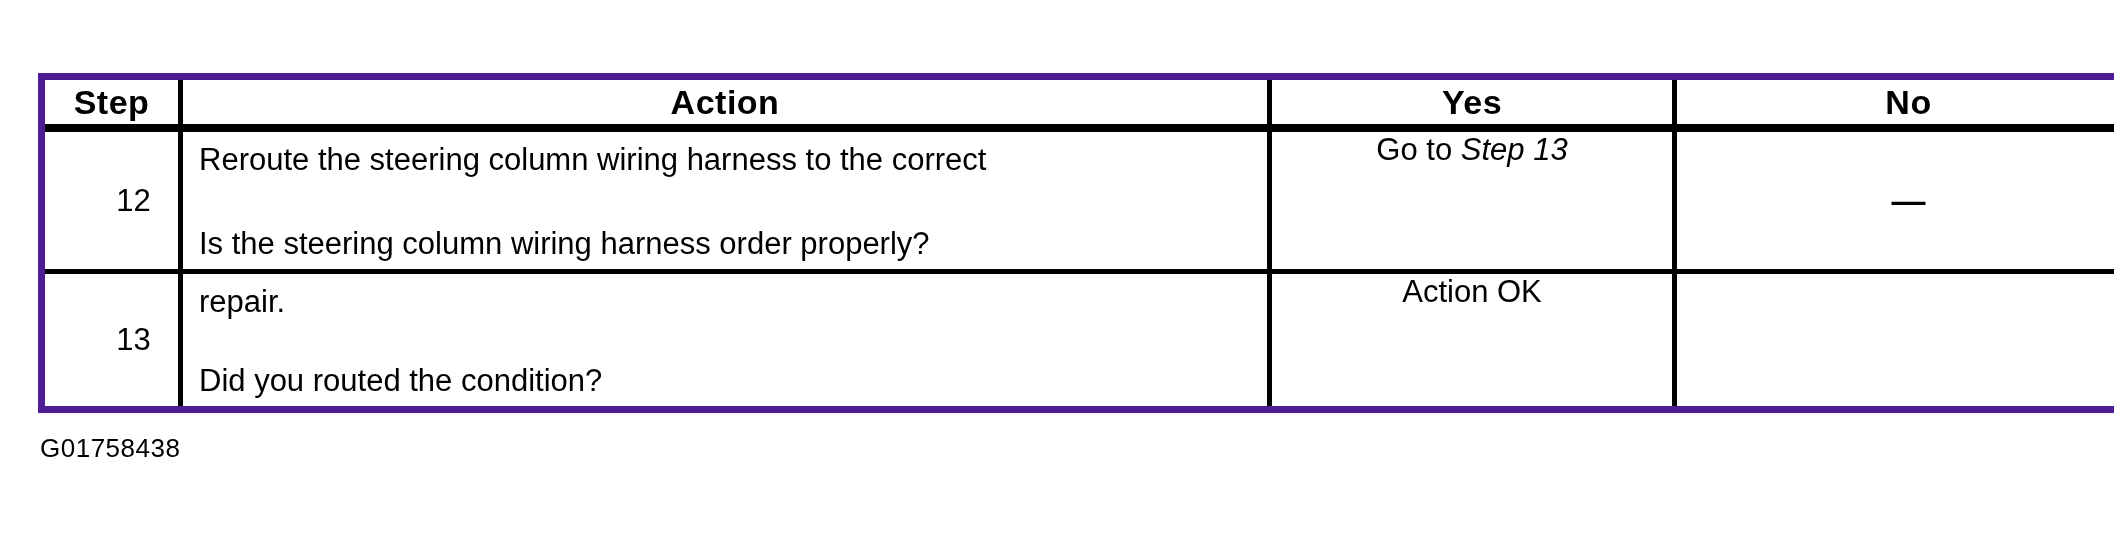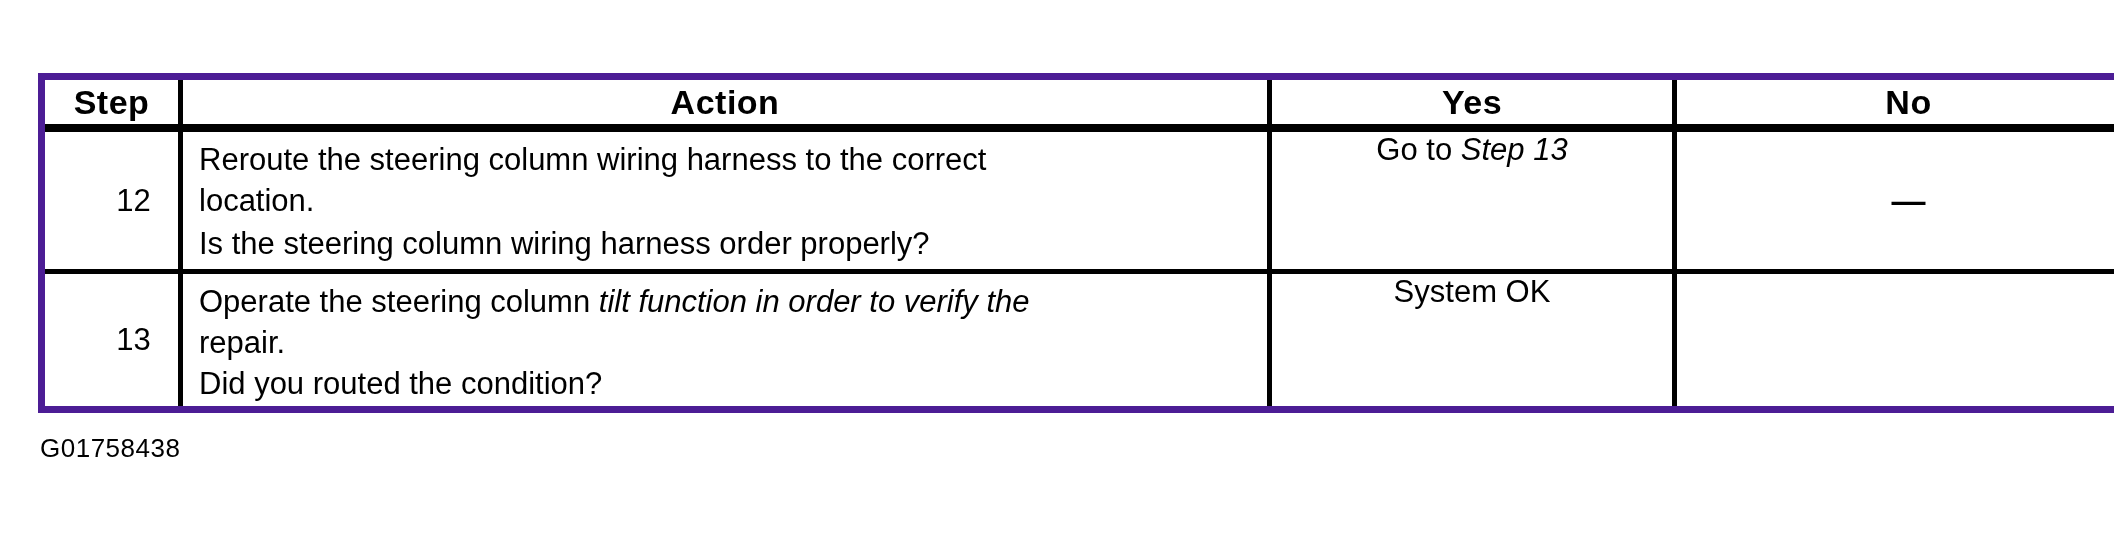--- a/index.html
+++ b/index.html
@@ -100,40 +100,38 @@
 
   <div class="cell head-cell b-right b-head">Step</div>
   <div class="cell head-cell b-right b-head">Action</div>
   <div class="cell head-cell b-right b-head">Yes</div>
   <div class="cell head-cell b-head">No</div>
 
 <div class="cell step-cell b-right b-row">12</div>
     <div class="cell action-cell b-right b-row">
       <div>
         <div class="line"><span>Reroute the steering column wiring harness to the correct</span></div>
-        <div class="line"><span>location.</span></div>
       </div>
       <div>
         <div class="line"><span>Is the steering column wiring harness order properly?</span></div>
       </div>
     </div>
     <div class="cell result-cell b-right b-row">
       <div><span>Go to </span><span class="it">Step 13</span></div>
     </div>
     <div class="cell result-cell b-row dash-cell">
       <div><span>—</span></div>
     </div>
     <div class="cell step-cell b-right">13</div>
     <div class="cell action-cell b-right">
       <div>
-        <div class="line"><span>Operate the steering column </span><span class="it">tilt function in order to verify the</span></div>
         <div class="line"><span>repair.</span></div>
       </div>
       <div>
         <div class="line"><span>Did you routed the condition?</span></div>
       </div>
     </div>
     <div class="cell result-cell b-right">
-      <div><span>System OK</span></div>
+      <div><span>Action OK</span></div>
     </div>
   </div>
 
 <div class="figure-id">G01758438</div>
 
 </body></html>

